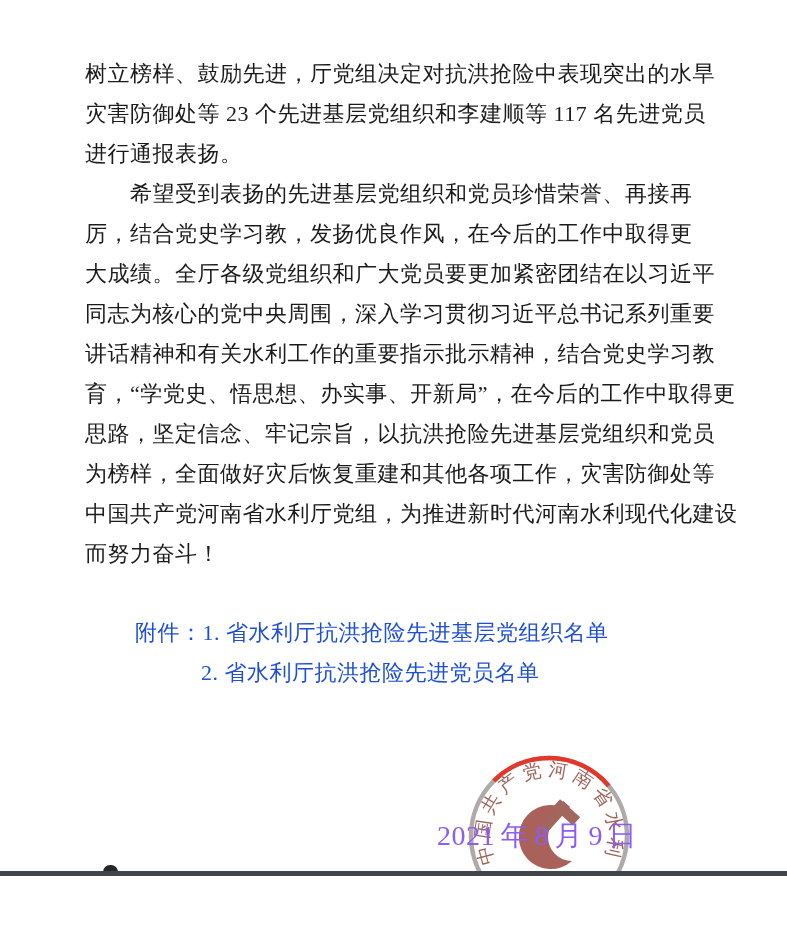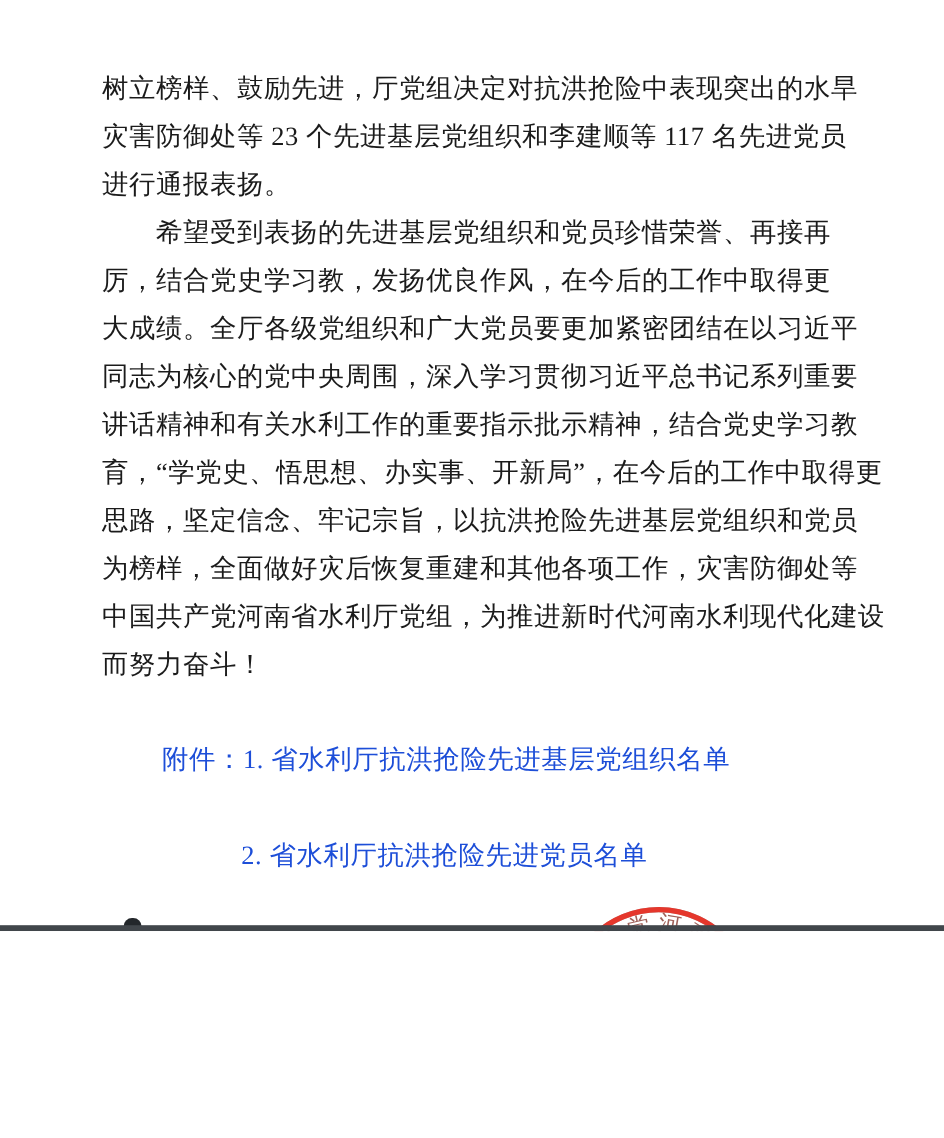--- a/index.html
+++ b/index.html
@@ -1,20 +1,20 @@
 <!DOCTYPE html>
 <html><head>
 <meta charset="utf-8">
 <style>
   * { margin: 0; padding: 0; box-sizing: border-box; }
   html, body { background: #ffffff; }
   .page {
     position: relative;
     width: 787px;
-    height: 776px;
+    height: 876px;
     background: #ffffff;
     overflow: hidden;
     font-family: "Liberation Serif", "DejaVu Serif", serif;
   }
   .content {
     position: absolute;
     left: 85px;
     top: 54px;
     width: 630px;
     font-size: 22px;
@@ -22,21 +22,21 @@
     color: #1b1b1b;
     letter-spacing: 0.5px;
   }
   .para .line { white-space: nowrap; }
   .attachments {
     margin-top: 39px;
     margin-left: 50px;
     color: #1d4ed8;
   }
   .attach-row { white-space: nowrap; }
-  .attach-row.second { margin-left: 3em; margin-top: 40px; }
+  .attach-row.second { margin-left: 3em; }
   .doc-date {
     position: absolute;
     left: 437px;
     top: 817px;
     font-size: 28px;
     letter-spacing: 0.5px;
     word-spacing: -2px;
     color: #8b5cf6;
     z-index: 3;
     white-space: nowrap;

